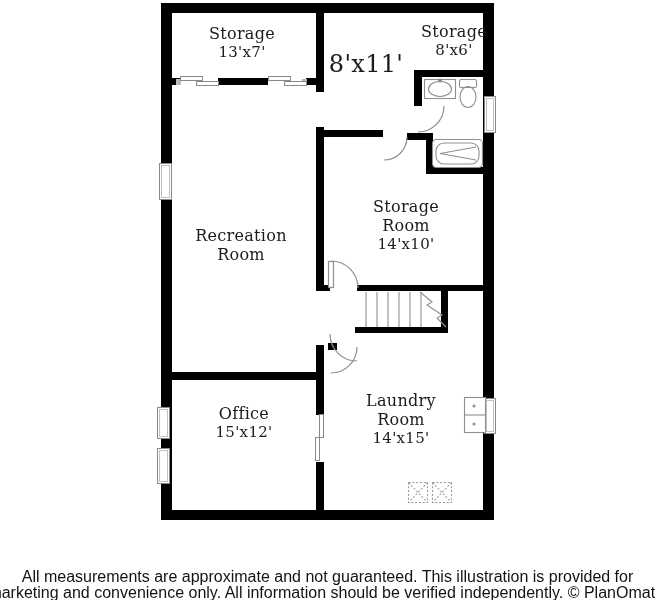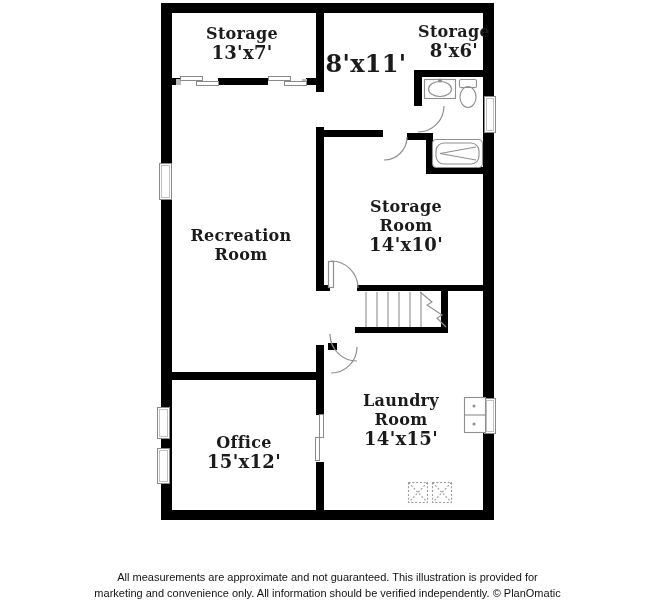--- a/index.html
+++ b/index.html
@@ -5,26 +5,26 @@
   html,body{margin:0;padding:0;background:#fff;}
   .canvas{position:relative;width:655px;height:600px;background:#fff;overflow:hidden;
           font-family:"DejaVu Serif",serif;}
   .wall{position:absolute;background:#000;}
   .stub{position:absolute;background:#000;}
   .window{position:absolute;background:#fff;border:1px solid #8a8a8a;box-sizing:border-box;}
   .window .pane{position:absolute;left:1px;right:1px;top:1px;bottom:1px;border:1px solid #c2c2c2;}
   .slider{position:absolute;background:#fff;border:1px solid #8a8a8a;box-sizing:border-box;}
   .cap{position:absolute;background:#b9b9b9;}
   .room-label{position:absolute;transform:translate(-50%,-50%);text-align:center;
-              color:#1b1b1b;font-weight:bold;font-size:16px;line-height:19px;letter-spacing:.3px;}
-  .room-label .dims{font-size:18px;}
+              color:#1b1b1b;font-weight:normal;font-size:16px;line-height:19px;letter-spacing:.3px;}
+  .room-label .dims{font-size:15px;}
   .hall-size{font-size:24px;line-height:20px;}
   svg.overlay{position:absolute;left:0;top:0;}
   .footer-line{position:absolute;left:50%;transform:translateX(-50%);white-space:nowrap;
-               font-family:"Liberation Sans",sans-serif;font-size:11px;line-height:16px;
+               font-family:"Liberation Sans",sans-serif;font-size:16px;line-height:16px;
                color:#131313;}
 </style>
 </head>
 <body>
 
 <div class="canvas">
 
   <div class="wall" style="left:161px;top:3px;width:333px;height:10px;"></div>
   <div class="wall" style="left:161px;top:3px;width:11px;height:517px;"></div>
   <div class="wall" style="left:483px;top:3px;width:11px;height:517px;"></div>
@@ -156,21 +156,21 @@
     <div>Recreation</div>
     <div>Room</div>
   </div>
 
   <div class="room-label" style="left:406px;top:225px;">
     <div>Storage</div>
     <div>Room</div>
     <div class="dims">14'x10'</div>
   </div>
 
-  <div class="room-label" style="left:244px;top:452px;">
+  <div class="room-label" style="left:244px;top:423px;">
     <div>Office</div>
     <div class="dims">15'x12'</div>
   </div>
 
   <div class="room-label" style="left:401px;top:419px;">
     <div>Laundry</div>
     <div>Room</div>
     <div class="dims">14'x15'</div>
   </div>
 

